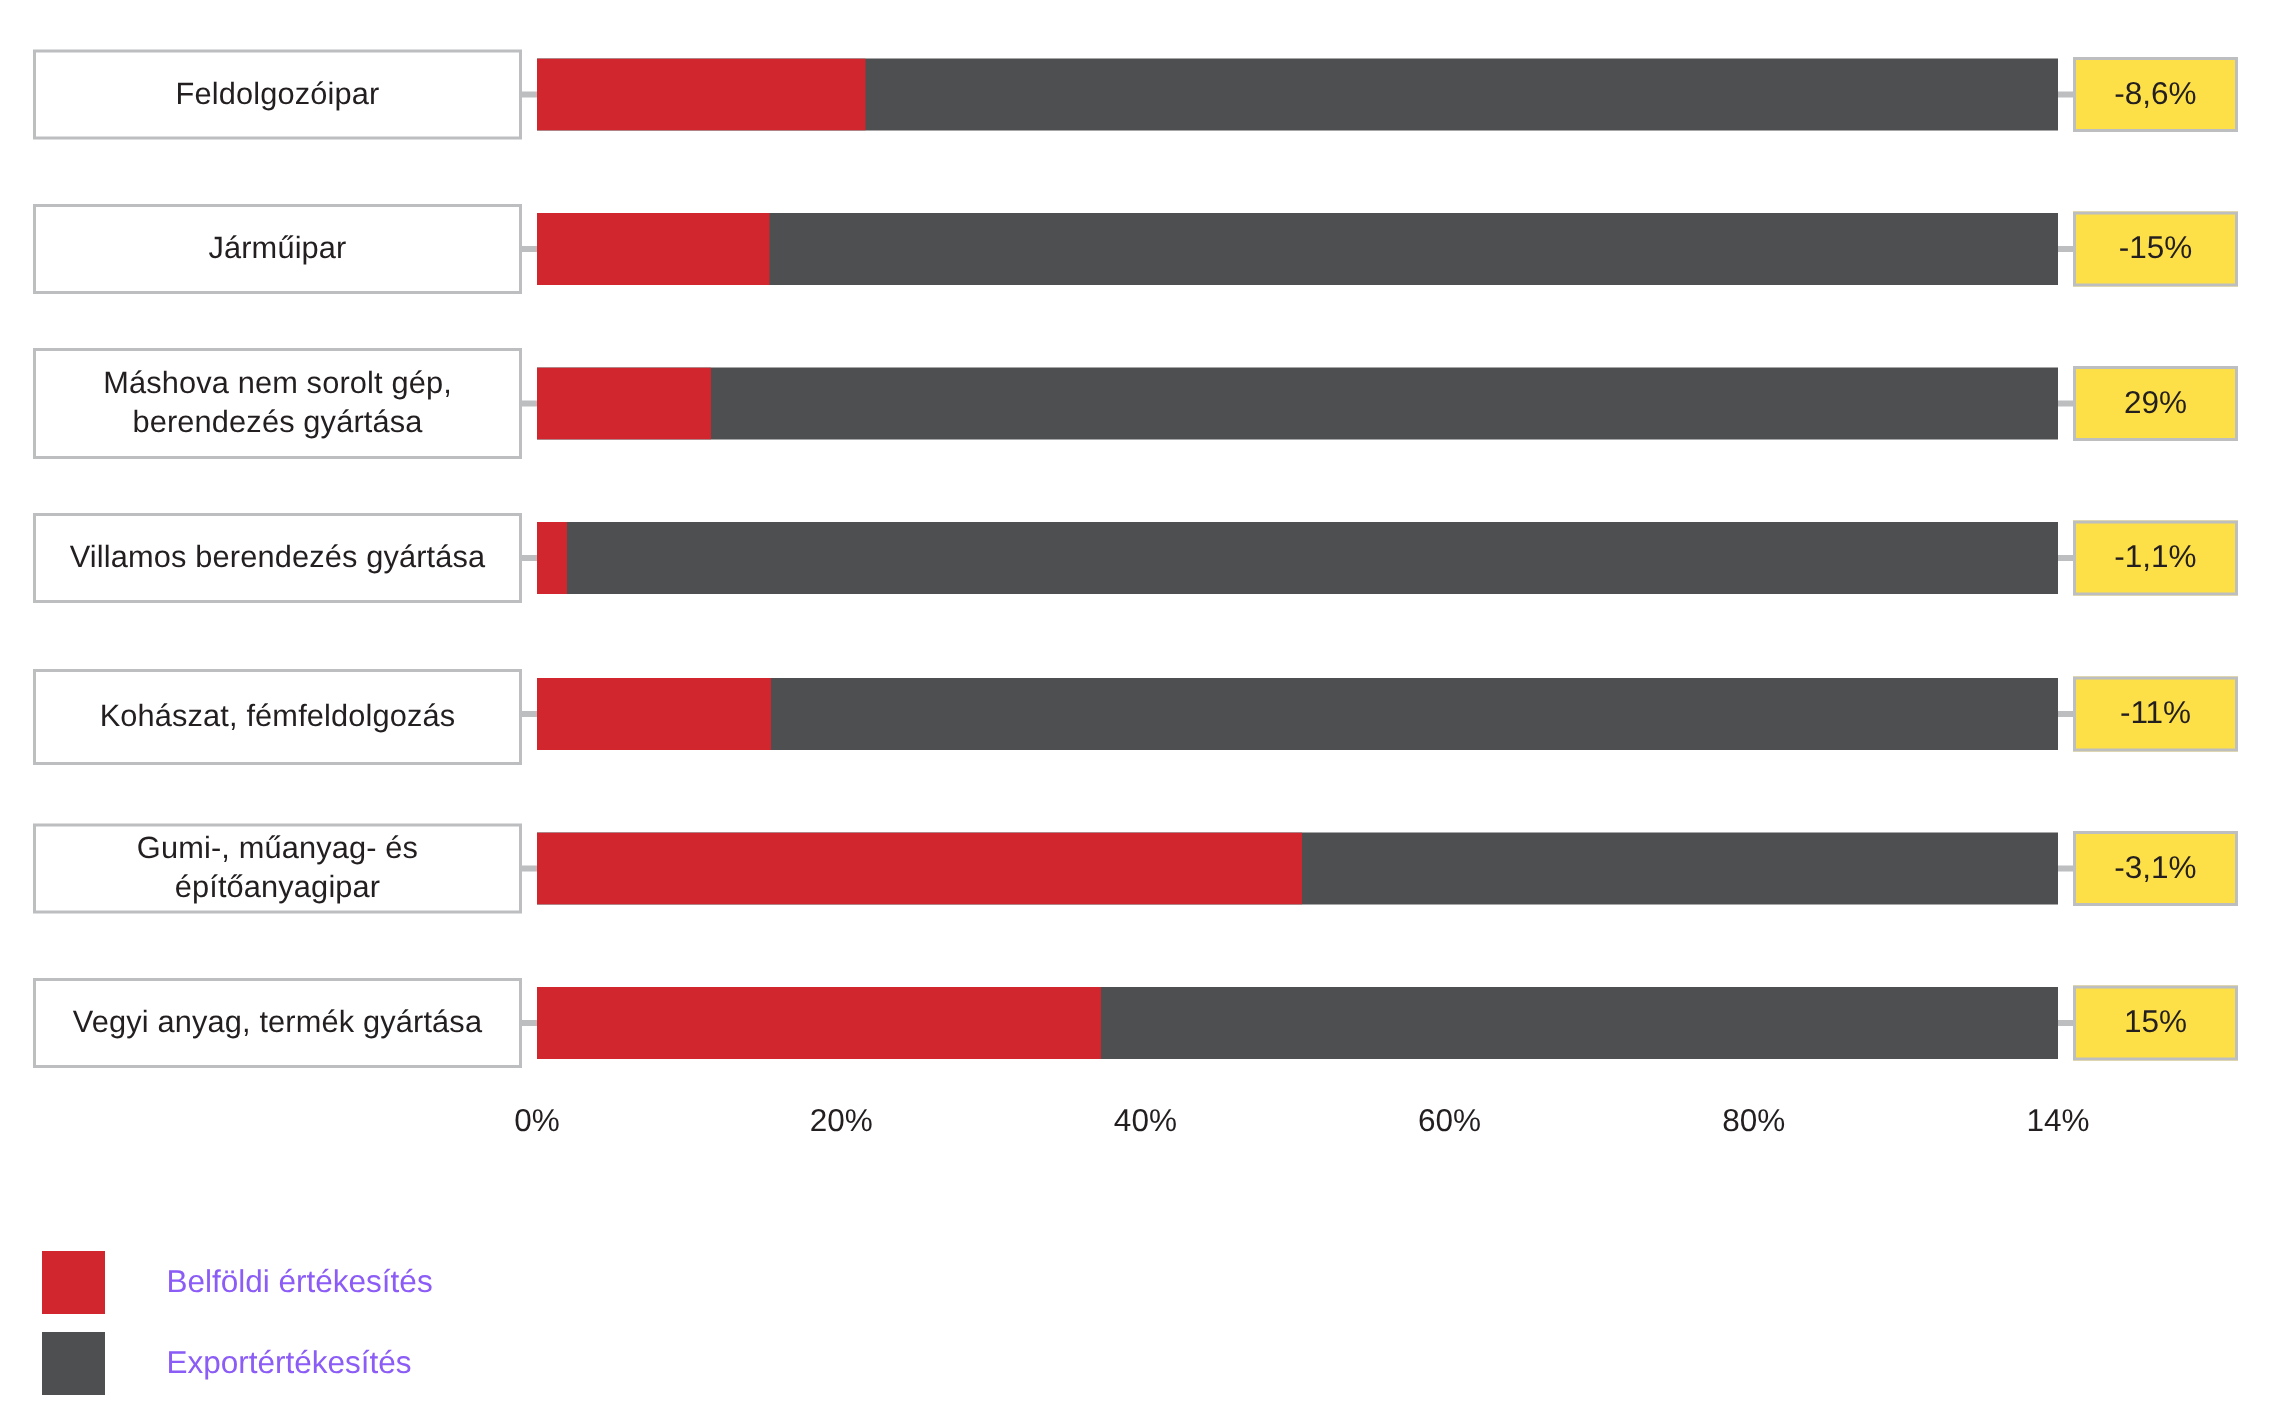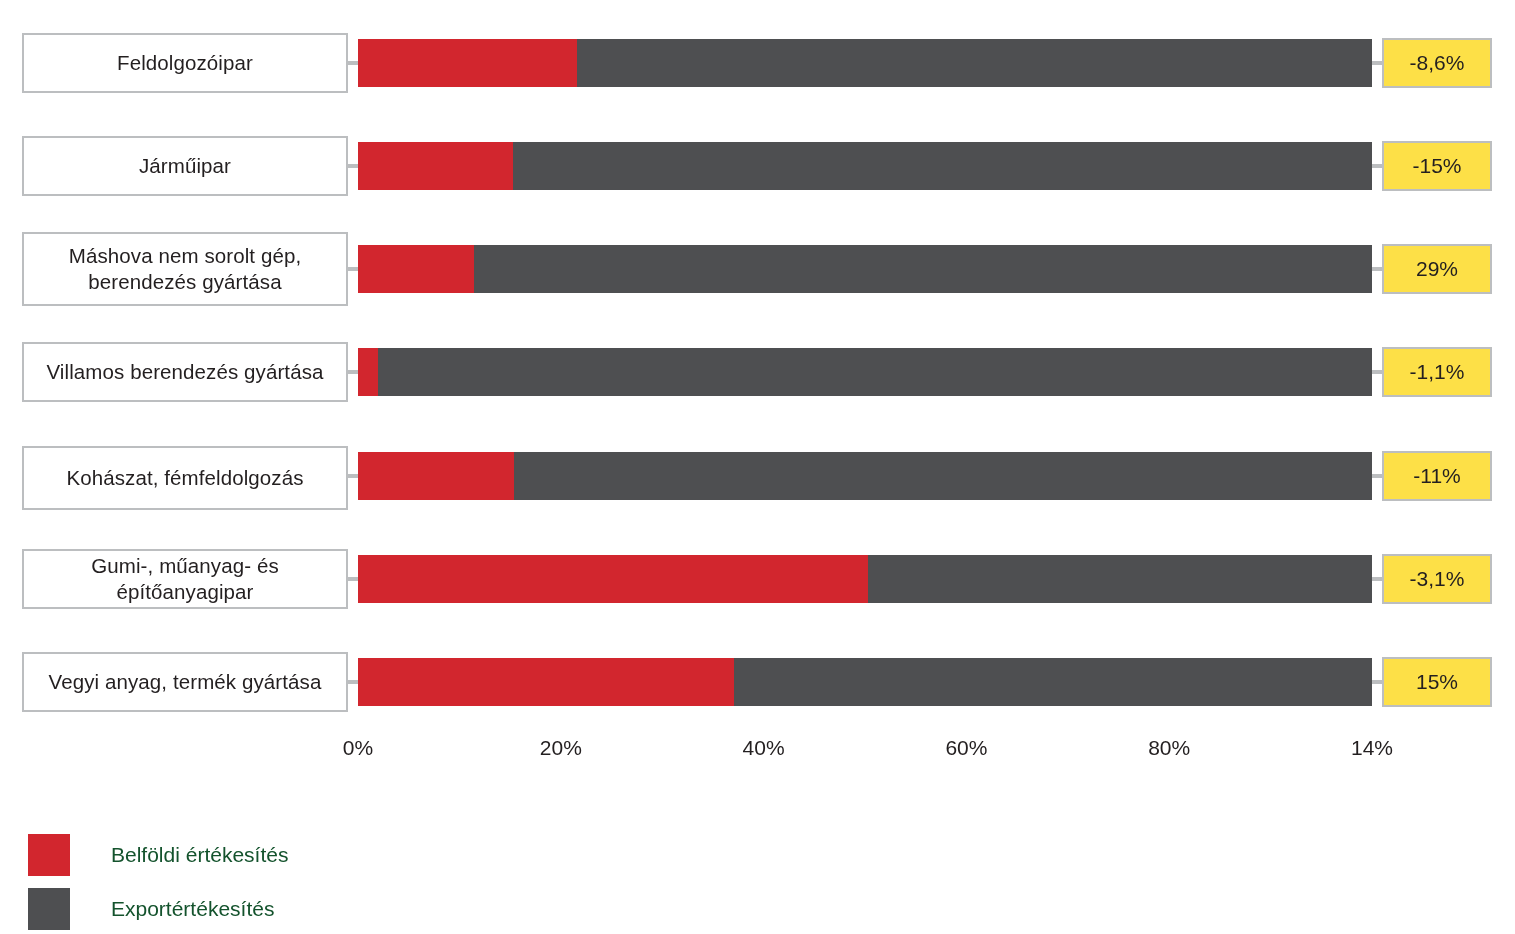--- a/index.html
+++ b/index.html
@@ -145,21 +145,21 @@
     margin-bottom: 8px;
   }
   .legend-swatch {
     width: 42px;
     height: 42px;
     flex: 0 0 42px;
   }
   .legend-text {
     margin-left: 41px;
     font-size: 21px;
-    color: #14532d;
+    color: #8b5cf6;
     white-space: nowrap;
   }
 </style>
 </head>
 <body>
 
 <div class="chart-root">
 
   <div class="rows-area">
       <div class="row" style="top: 21px;">

